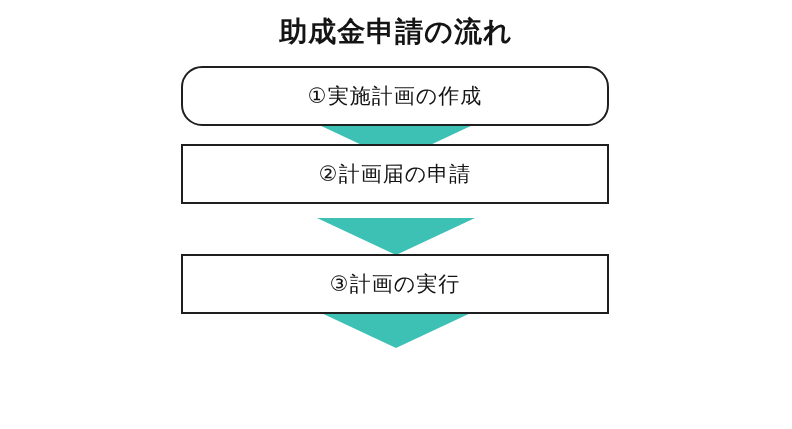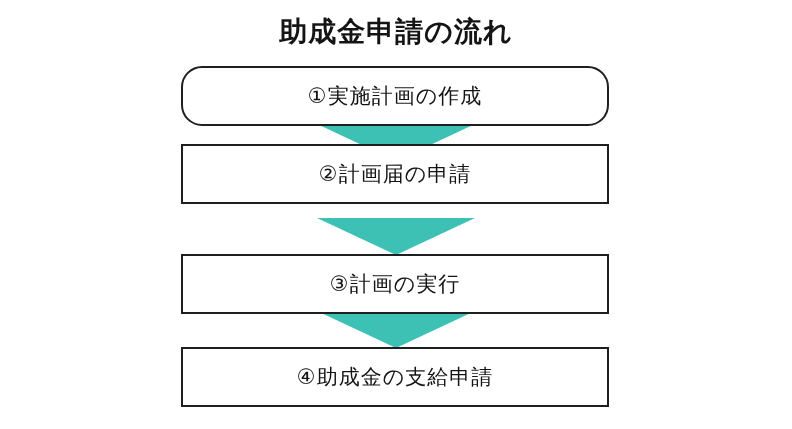--- a/index.html
+++ b/index.html
@@ -84,17 +84,14 @@
   </div>
 
   <div class="down-arrow arrow-2"></div>
 
   <div class="step-box box-3">
     <span class="step-label">③計画の実行</span>
   </div>
 
   <div class="down-arrow arrow-3"></div>
 
-  <div class="step-box box-4">
-    <span class="step-label">④助成金の支給申請</span>
-  </div>
 
 </div>
 
 </body></html>

